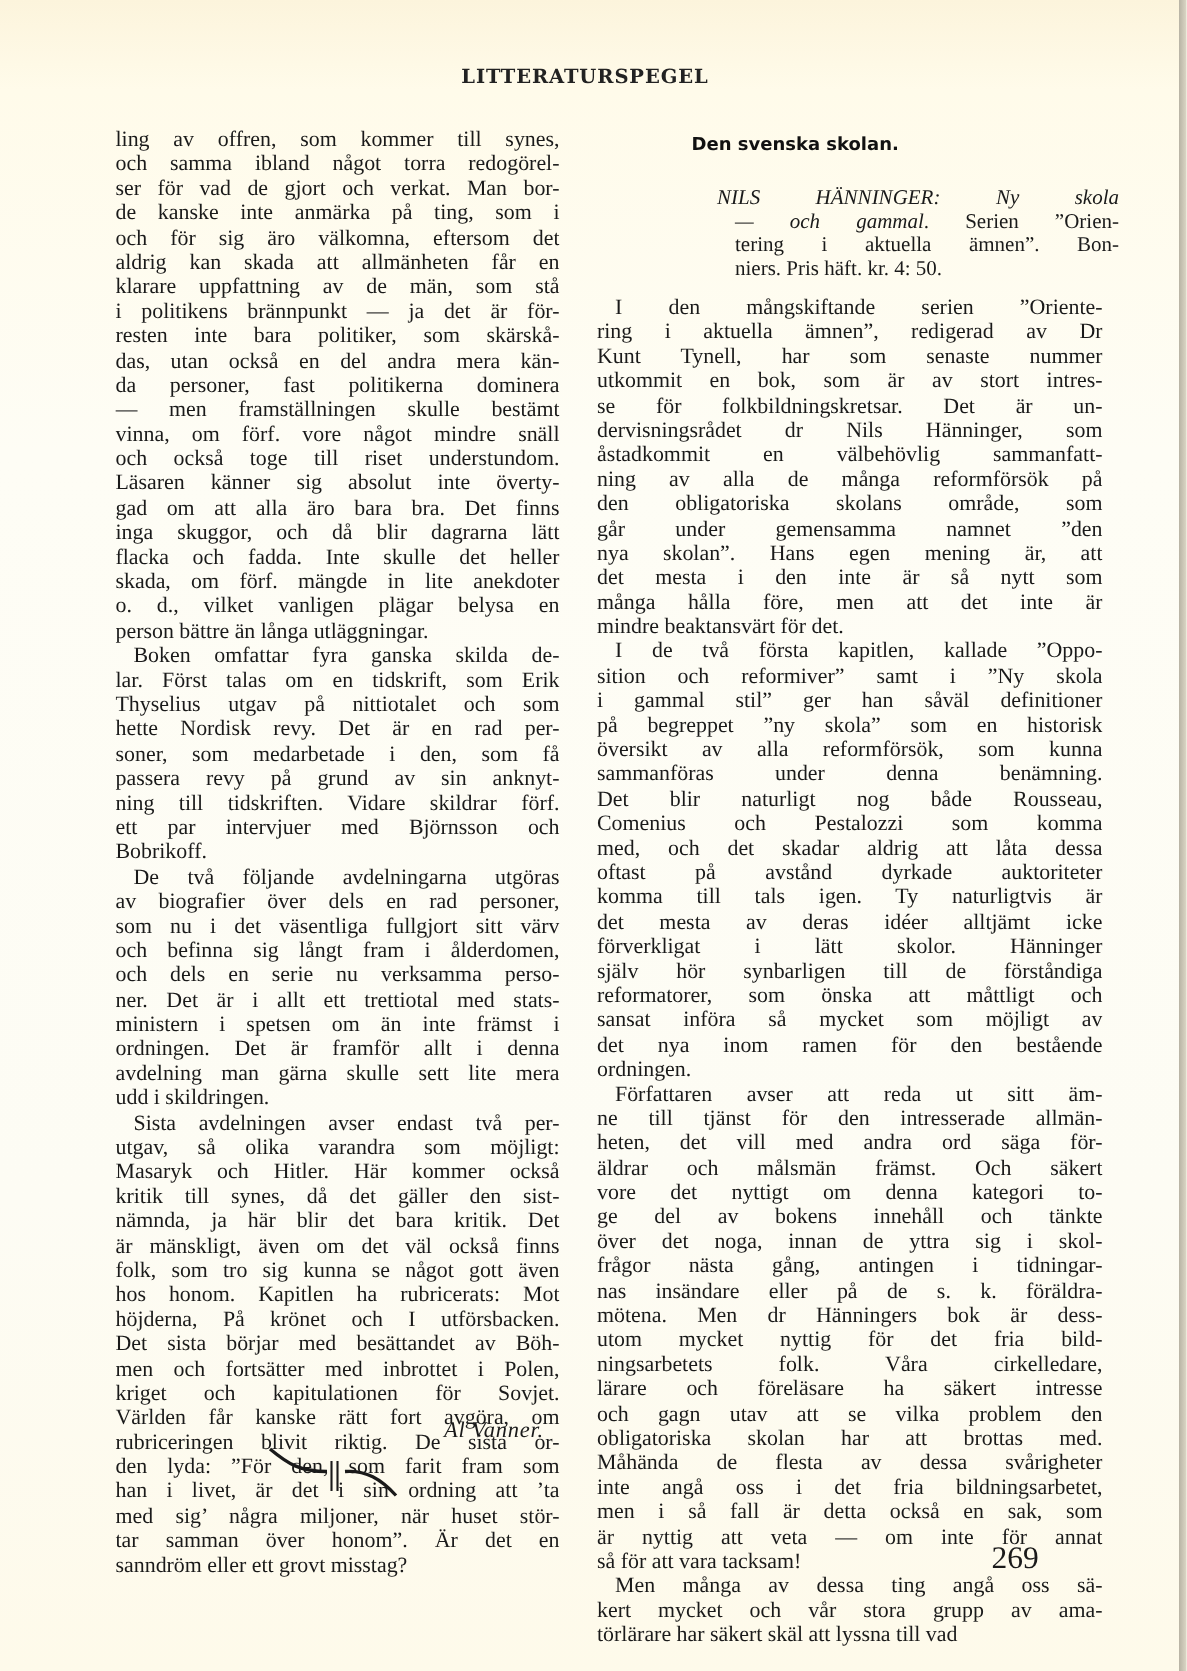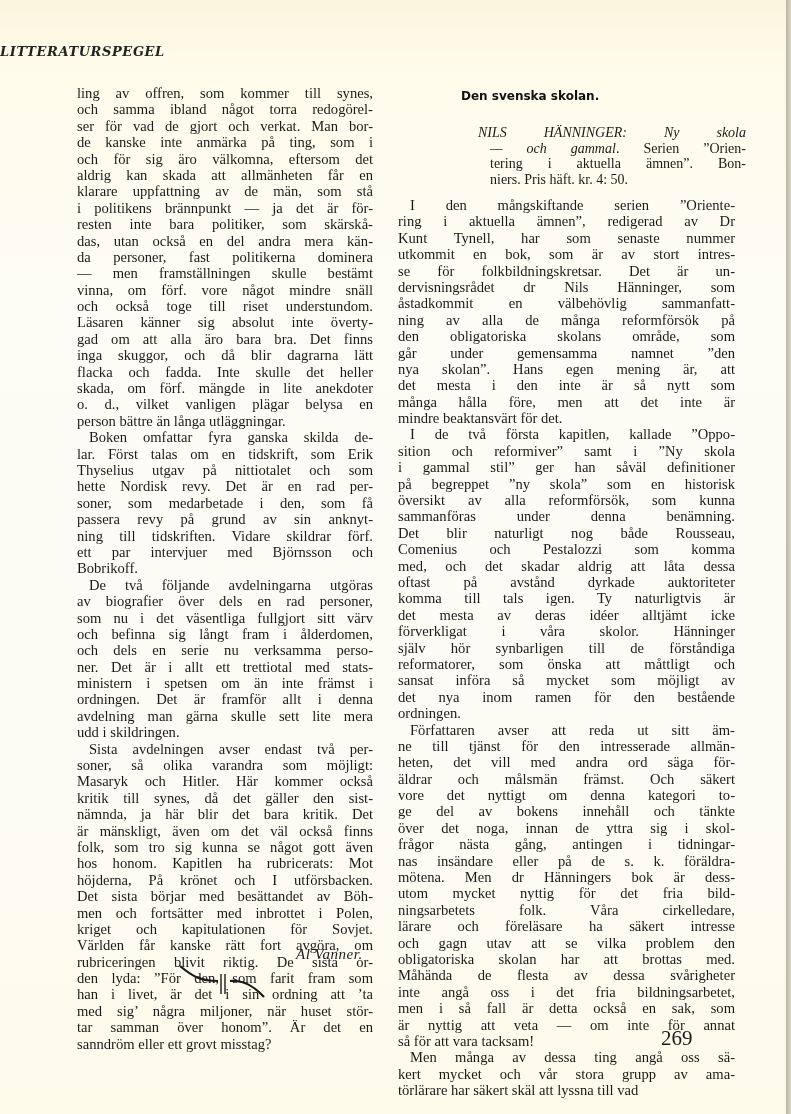--- a/index.html
+++ b/index.html
@@ -11,22 +11,22 @@
     }
     .page {
       position: absolute; left: 0; top: 0; width: 786px; height: 1114px;
       background: linear-gradient(180deg, #fcf4dc 0px, #fffbea 60px, #fefdf5 300px, #fdfcf4 800px, #fefaea 1114px);
     }
     .edge {
       position: absolute; left: 786px; top: 0; width: 5px; height: 1114px;
       background: linear-gradient(90deg, #b8b3a4, #dcd7c6);
     }
     .running-head {
-      position: absolute; top: 44px; left: 0; width: 780px; text-align: left;
-      font-family: "DejaVu Serif", serif; font-style: italic; font-weight: bold;
+      position: absolute; top: 44px; left: 0; width: 780px; text-align: center;
+      font-family: "DejaVu Serif", serif; font-weight: bold;
       font-size: 13px; letter-spacing: 0.6px; color: #222;
     }
     .col {
       position: absolute; top: 85px;
     }
     .col-left { left: 77px; width: 296px; }
     .line {
       display: block; height: 16.4px; line-height: 16.4px;
       font-family: "Liberation Serif", serif; font-size: 14.6px;
       text-align: justify; text-align-last: justify; white-space: nowrap;
@@ -100,21 +100,21 @@
       <span class="line">av biografier över dels en rad personer,</span>
       <span class="line">som nu i det väsentliga fullgjort sitt värv</span>
       <span class="line">och befinna sig långt fram i ålderdomen,</span>
       <span class="line">och dels en serie nu verksamma perso-</span>
       <span class="line">ner. Det är i allt ett trettiotal med stats-</span>
       <span class="line">ministern i spetsen om än inte främst i</span>
       <span class="line">ordningen. Det är framför allt i denna</span>
       <span class="line">avdelning man gärna skulle sett lite mera</span>
       <span class="line last">udd i skildringen.</span>
       <span class="line indent">Sista avdelningen avser endast två per-</span>
-      <span class="line">soner, så olika varandra som möjligt:</span>
+      <span class="line">utgav, så olika varandra som möjligt:</span>
       <span class="line">Masaryk och Hitler. Här kommer också</span>
       <span class="line">kritik till synes, då det gäller den sist-</span>
       <span class="line">nämnda, ja här blir det bara kritik. Det</span>
       <span class="line">är mänskligt, även om det väl också finns</span>
       <span class="line">folk, som tro sig kunna se något gott även</span>
       <span class="line">hos honom. Kapitlen ha rubricerats: Mot</span>
       <span class="line">höjderna, På krönet och I utförsbacken.</span>
       <span class="line">Det sista börjar med besättandet av Böh-</span>
       <span class="line">men och fortsätter med inbrottet i Polen,</span>
       <span class="line">kriget och kapitulationen för Sovjet.</span>
@@ -165,21 +165,21 @@
       <span class="line">i gammal stil” ger han såväl definitioner</span>
       <span class="line">på begreppet ”ny skola” som en historisk</span>
       <span class="line">översikt av alla reformförsök, som kunna</span>
       <span class="line">sammanföras under denna benämning.</span>
       <span class="line">Det blir naturligt nog både Rousseau,</span>
       <span class="line">Comenius och Pestalozzi som komma</span>
       <span class="line">med, och det skadar aldrig att låta dessa</span>
       <span class="line">oftast på avstånd dyrkade auktoriteter</span>
       <span class="line">komma till tals igen. Ty naturligtvis är</span>
       <span class="line">det mesta av deras idéer alltjämt icke</span>
-      <span class="line">förverkligat i våra skolor. Hänninger</span>
+      <span class="line">förverkligat i lätt skolor. Hänninger</span>
       <span class="line">själv hör synbarligen till de förståndiga</span>
       <span class="line">reformatorer, som önska att måttligt och</span>
       <span class="line">sansat införa så mycket som möjligt av</span>
       <span class="line">det nya inom ramen för den bestående</span>
       <span class="line last">ordningen.</span>
       <span class="line indent">Författaren avser att reda ut sitt äm-</span>
       <span class="line">ne till tjänst för den intresserade allmän-</span>
       <span class="line">heten, det vill med andra ord säga för-</span>
       <span class="line">äldrar och målsmän främst. Och säkert</span>
       <span class="line">vore det nyttigt om denna kategori to-</span>

